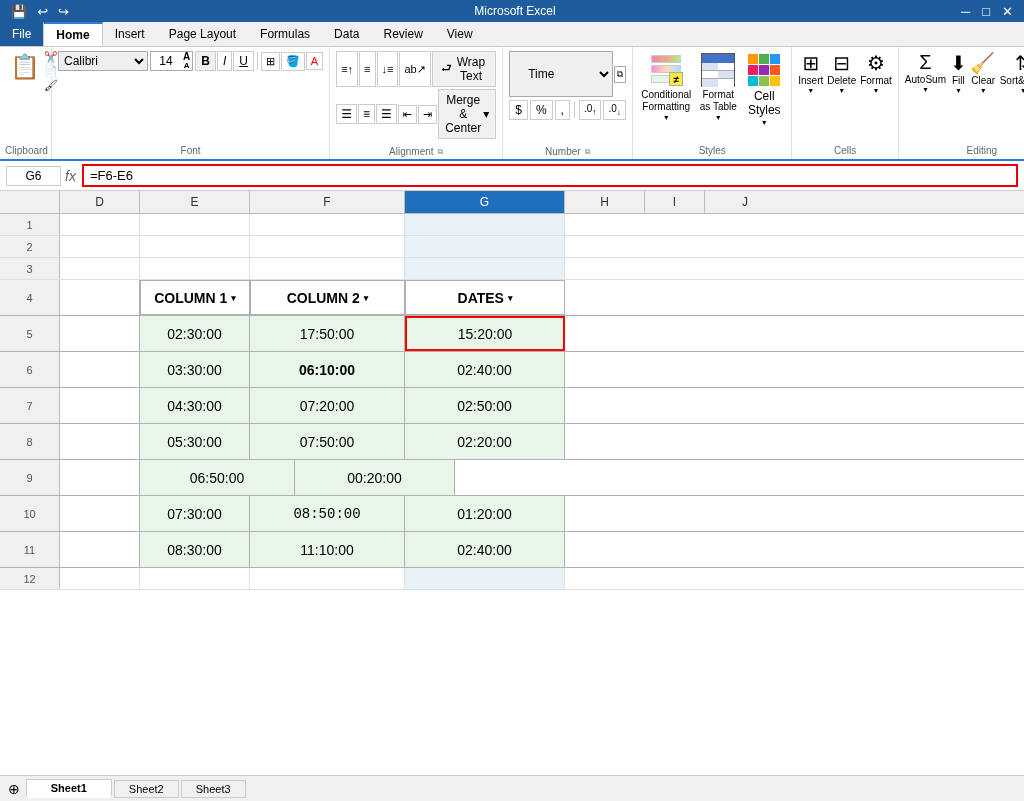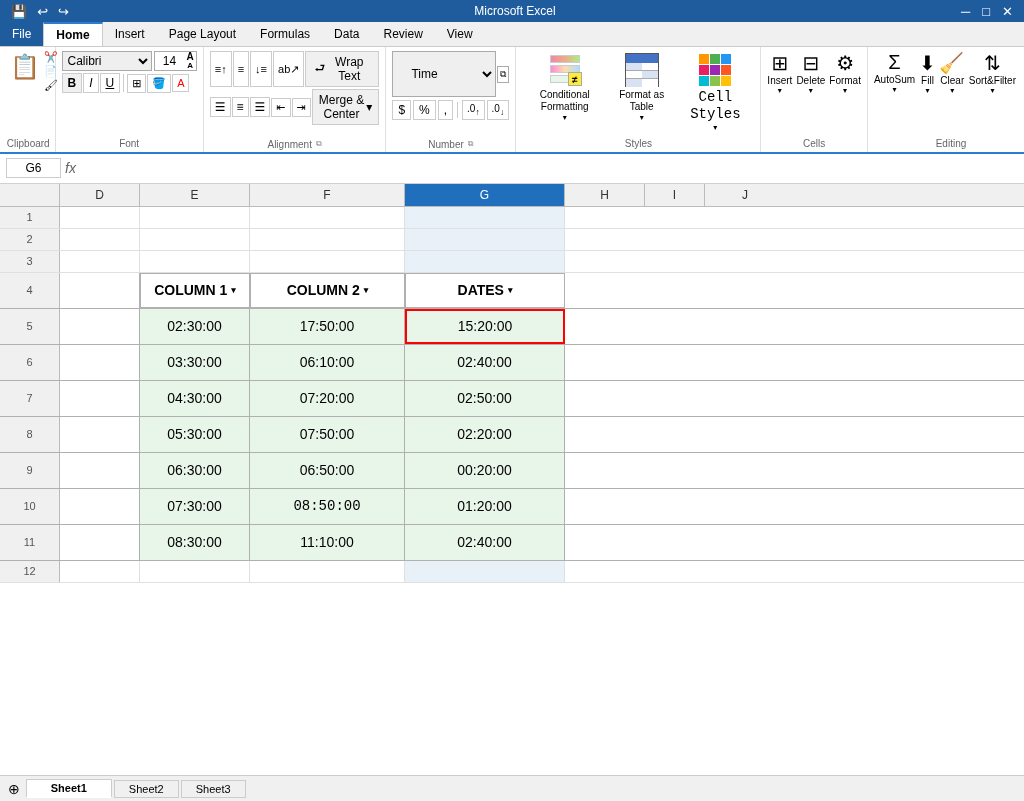--- a/index.html
+++ b/index.html
@@ -58,21 +58,21 @@
         <div style="display:flex;flex-direction:column;gap:1px;">
           <button style="font-size:11px;border:none;background:none;cursor:pointer;">✂️</button>
           <button style="font-size:11px;border:none;background:none;cursor:pointer;">📄</button>
           <button style="font-size:11px;border:none;background:none;cursor:pointer;">🖌</button>
         </div>
       </div>
       <span style="position:absolute;bottom:3px;left:0;right:0;text-align:center;font-size:10px;color:#666;">Clipboard</span>
     </div>
 
     <div class="group-container" style="display:flex;flex-direction:column;padding:4px 6px 20px;border-right:1px solid #e0e0e0;position:relative;">
-      <div style="display:flex;flex-direction:column;gap:2px;justify-content:space-between;">
+      <div style="display:flex;flex-direction:row;gap:2px;justify-content:space-between;">
         <div style="display:flex;gap:2px;align-items:center;">
           <select style="width:90px;border:1px solid #aaa;font-size:12px;padding:1px;">
             <option>Calibri</option>
           </select>
           <div style="display:flex;align-items:center;border:1px solid #aaa;">
             <input type="text" value="14" style="width: 30px; border: none; text-align: center; font-size: 12px; padding: 1px;">
             <div style="display:flex;flex-direction:column;">
               <button style="border:none;background:none;cursor:pointer;font-size:10px;line-height:1;padding:0 2px;font-weight:bold;">A</button>
               <button style="border:none;background:none;cursor:pointer;font-size:8px;line-height:1;padding:0 2px;font-weight:bold;">A</button>
             </div>
@@ -184,21 +184,21 @@
               <div style="background:#4caf50;"></div>
               <div style="background:#2196f3;"></div>
               <div style="background:#e91e63;"></div>
               <div style="background:#9c27b0;"></div>
               <div style="background:#ff5722;"></div>
               <div style="background:#00bcd4;"></div>
               <div style="background:#8bc34a;"></div>
               <div style="background:#ffc107;"></div>
             </div>
           </div>
-          <span style="font-size:14px;text-align:center;line-height:1.2;font-family:Liberation Mono, monospace;">Cell Styles</span>
+          <span style="font-size:12px;text-align:center;line-height:1.2;">Cell Styles</span>
           <span style="font-size:8px;">▾</span>
         </div>
       </div>
       <span style="position:absolute;bottom:3px;left:0;right:0;text-align:center;font-size:10px;color:#666;">Styles</span>
     </div>
 
     <div style="display:flex;flex-direction:column;padding:4px 6px 20px;border-right:1px solid #e0e0e0;position:relative;">
       <div style="display:flex;gap:4px;">
         <div style="display:flex;flex-direction:column;align-items:center;cursor:pointer;">
           <div style="font-size:20px;">⊞</div>
@@ -241,20 +241,21 @@
           <span style="font-size:8px;">▾</span>
         </div>
       </div>
       <span style="position:absolute;bottom:3px;left:12px;right:0;text-align:center;font-size:10px;color:#666;">Editing</span>
     </div>
   </div>
 
   <div style="display:flex;align-items:center;border-bottom:1px solid #d0d0d0;padding:2px 6px;background:#fff;height:30px;">
     <input type="text" value="G6" style="width: 55px; border: 1px solid rgb(204, 204, 204); text-align: center; padding: 2px; font-size: 12px; margin-right: 4px;">
     <span style="color:#666;font-style:italic;margin-right:6px;font-size:14px;">fx</span>
+    <input type="text" value="=F6-E6" style="flex: 1 1 0%; border: 2px solid rgb(238, 0, 0); padding: 2px 6px; font-size: 13px; background: rgb(255, 255, 255); outline: none;">
   </div>
 
   <div style="display:flex;background:#f0f0f0;border-bottom:1px solid #bbb;">
     <div style="width:60px;min-width:60px;height:22px;border-right:1px solid #bbb;background:#f0f0f0;"></div>
     <div style="width:80px;height:22px;border-right:1px solid #bbb;text-align:center;font-size:12px;color:#333;display:flex;align-items:center;justify-content:center;">D</div>
     <div style="width:110px;height:22px;border-right:1px solid #bbb;text-align:center;font-size:12px;color:#333;display:flex;align-items:center;justify-content:center;">E</div>
     <div style="width:155px;height:22px;border-right:1px solid #bbb;text-align:center;font-size:12px;color:#333;display:flex;align-items:center;justify-content:center;">F</div>
     <div style="width:160px;height:22px;border-right:1px solid #bbb;text-align:center;font-size:12px;color:#fff;display:flex;align-items:center;justify-content:center;background:#1f6fbd;">G</div>
     <div style="width:80px;height:22px;border-right:1px solid #bbb;text-align:center;font-size:12px;color:#333;display:flex;align-items:center;justify-content:center;">H</div>
     <div style="width:60px;height:22px;border-right:1px solid #bbb;text-align:center;font-size:12px;color:#333;display:flex;align-items:center;justify-content:center;">I</div>
@@ -309,21 +310,21 @@
       <div style="width:80px;border-right:1px solid #b0b0b0;"></div>
       <div style="width:110px;border-right:1px solid #b0b0b0;background:#e8f5e9;display:flex;align-items:center;justify-content:center;font-size:14px;">02:30:00</div>
       <div style="width:155px;border-right:1px solid #b0b0b0;background:#e8f5e9;display:flex;align-items:center;justify-content:center;font-size:14px;">17:50:00</div>
       <div style="width:160px;border-right:1px solid #b0b0b0;background:#e8f5e9;display:flex;align-items:center;justify-content:center;font-size:14px;border:2px solid red;">15:20:00</div>
       <div style="flex:1;"></div>
     </div>
         <div style="display: flex; border-bottom: 1px solid rgb(176, 176, 176); height: 36px;">
       <div style="width:60px;min-width:60px;background:#f0f0f0;border-right:1px solid #bbb;text-align:center;font-size:11px;color:#555;display:flex;align-items:center;justify-content:center;">6</div>
       <div style="width:80px;border-right:1px solid #b0b0b0;"></div>
       <div style="width:110px;border-right:1px solid #b0b0b0;background:#e8f5e9;display:flex;align-items:center;justify-content:center;font-size:14px;">03:30:00</div>
-      <div style="width:155px;border-right:1px solid #b0b0b0;background:#e8f5e9;display:flex;align-items:center;justify-content:center;font-size:14px;">06:10:00</div>
+      <div style="width:155px;border-right:1px solid #b0b0b0;background:#e8f5e9;display:flex;align-items:center;justify-content:center;font-size:14px;font-weight:bold;">06:10:00</div>
       <div style="width:160px;border-right:1px solid #b0b0b0;background:#e8f5e9;display:flex;align-items:center;justify-content:center;font-size:14px;">02:40:00</div>
       <div style="flex:1;"></div>
     </div>
         <div style="display: flex; border-bottom: 1px solid rgb(176, 176, 176); height: 36px;">
       <div style="width:60px;min-width:60px;background:#f0f0f0;border-right:1px solid #bbb;text-align:center;font-size:11px;color:#555;display:flex;align-items:center;justify-content:center;">7</div>
       <div style="width:80px;border-right:1px solid #b0b0b0;"></div>
       <div style="width:110px;border-right:1px solid #b0b0b0;background:#e8f5e9;display:flex;align-items:center;justify-content:center;font-size:14px;">04:30:00</div>
       <div style="width:155px;border-right:1px solid #b0b0b0;background:#e8f5e9;display:flex;align-items:center;justify-content:center;font-size:14px;">07:20:00</div>
       <div style="width:160px;border-right:1px solid #b0b0b0;background:#e8f5e9;display:flex;align-items:center;justify-content:center;font-size:14px;">02:50:00</div>
       <div style="flex:1;"></div>
@@ -332,21 +333,20 @@
       <div style="width:60px;min-width:60px;background:#f0f0f0;border-right:1px solid #bbb;text-align:center;font-size:11px;color:#555;display:flex;align-items:center;justify-content:center;">8</div>
       <div style="width:80px;border-right:1px solid #b0b0b0;"></div>
       <div style="width:110px;border-right:1px solid #b0b0b0;background:#e8f5e9;display:flex;align-items:center;justify-content:center;font-size:14px;">05:30:00</div>
       <div style="width:155px;border-right:1px solid #b0b0b0;background:#e8f5e9;display:flex;align-items:center;justify-content:center;font-size:14px;">07:50:00</div>
       <div style="width:160px;border-right:1px solid #b0b0b0;background:#e8f5e9;display:flex;align-items:center;justify-content:center;font-size:14px;">02:20:00</div>
       <div style="flex:1;"></div>
     </div>
         <div style="display: flex; border-bottom: 1px solid rgb(176, 176, 176); height: 36px;">
       <div style="width:60px;min-width:60px;background:#f0f0f0;border-right:1px solid #bbb;text-align:center;font-size:11px;color:#555;display:flex;align-items:center;justify-content:center;">9</div>
       <div style="width:80px;border-right:1px solid #b0b0b0;"></div>
-      <div style="width:110px;border-right:1px solid #b0b0b0;background:#e8f5e9;display:flex;align-items:center;justify-content:center;font-size:14px;">06:30:00</div>
       <div style="width:155px;border-right:1px solid #b0b0b0;background:#e8f5e9;display:flex;align-items:center;justify-content:center;font-size:14px;">06:50:00</div>
       <div style="width:160px;border-right:1px solid #b0b0b0;background:#e8f5e9;display:flex;align-items:center;justify-content:center;font-size:14px;">00:20:00</div>
       <div style="flex:1;"></div>
     </div>
         <div style="display: flex; border-bottom: 1px solid rgb(176, 176, 176); height: 36px;">
       <div style="width:60px;min-width:60px;background:#f0f0f0;border-right:1px solid #bbb;text-align:center;font-size:11px;color:#555;display:flex;align-items:center;justify-content:center;">10</div>
       <div style="width:80px;border-right:1px solid #b0b0b0;"></div>
       <div style="width:110px;border-right:1px solid #b0b0b0;background:#e8f5e9;display:flex;align-items:center;justify-content:center;font-size:14px;">07:30:00</div>
       <div style="width:155px;border-right:1px solid #b0b0b0;background:#e8f5e9;display:flex;align-items:center;justify-content:center;font-size:14px;font-family:Liberation Mono, monospace;">08:50:00</div>
       <div style="width:160px;border-right:1px solid #b0b0b0;background:#e8f5e9;display:flex;align-items:center;justify-content:center;font-size:14px;">01:20:00</div>

